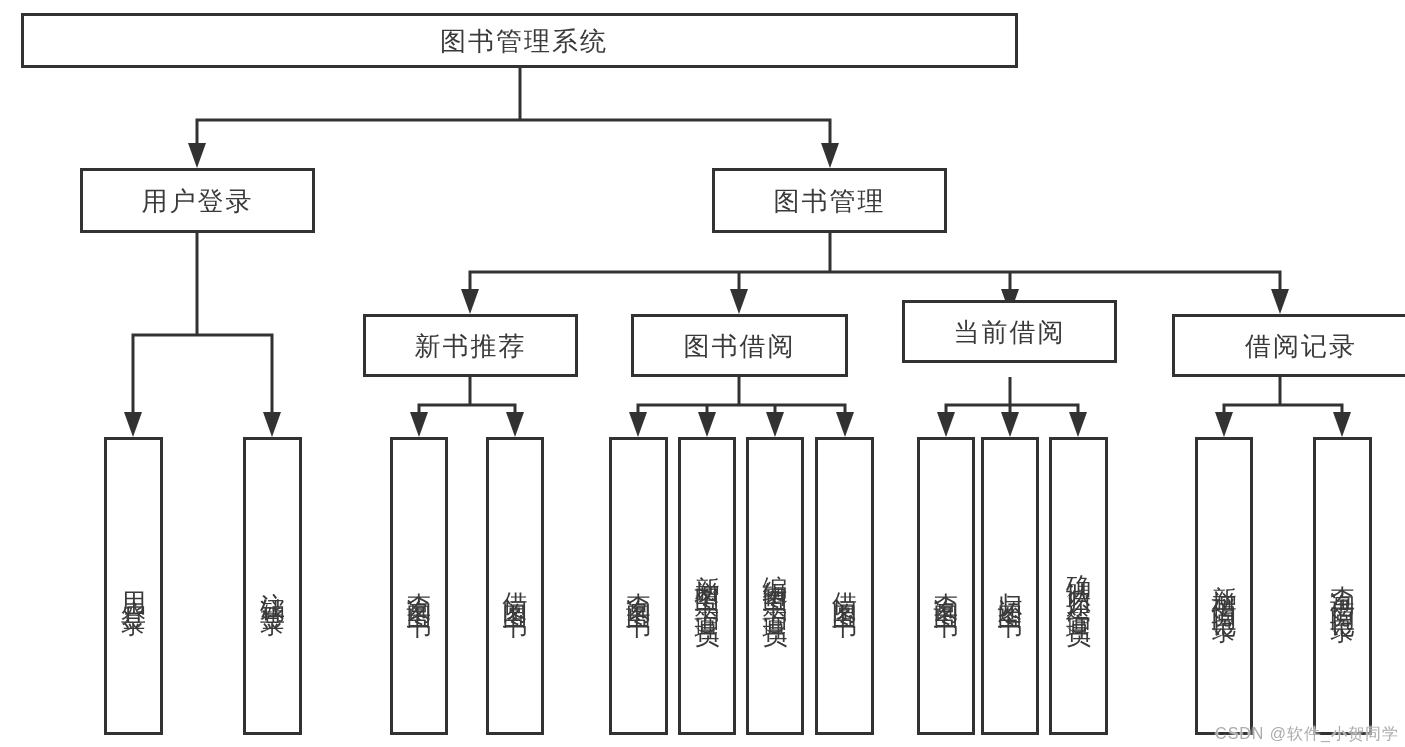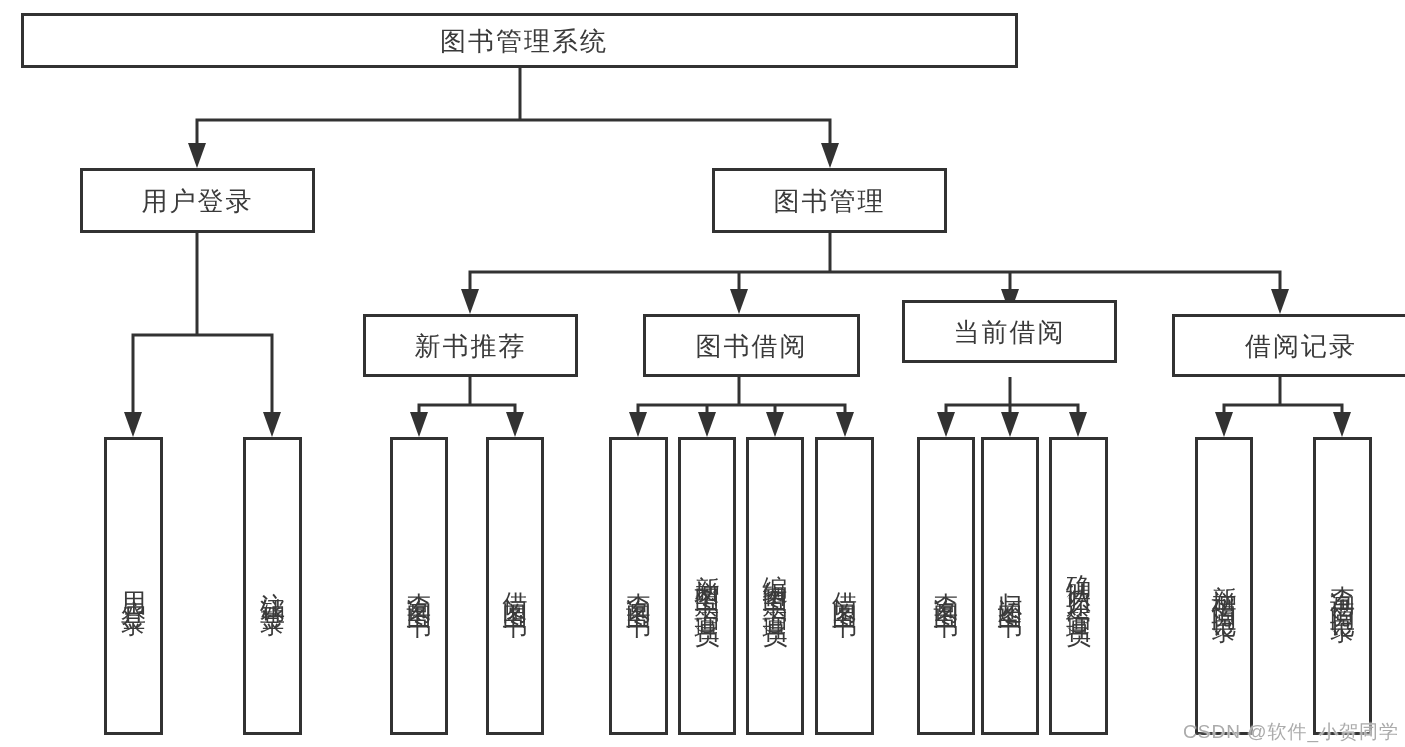--- a/index.html
+++ b/index.html
@@ -47,21 +47,21 @@
     writing-mode: vertical-rl;
     text-orientation: mixed;
     font-size: 25px;
     letter-spacing: 7px;
     white-space: normal;
   }
   .watermark {
     position: absolute;
     right: 6px;
     bottom: 2px;
-    font-size: 19px;
+    font-size: 16px;
     letter-spacing: 1px;
     color: var(--watermark);
     text-shadow: 0 0 2px #fff, 0 0 2px #fff;
     z-index: 5;
     white-space: nowrap;
   }
 </style>
 </head>
 <body>
 
@@ -134,21 +134,21 @@
   <div class="node" style="left:80px; top:168px; width:235px; height:65px;">
     <span class="label">用户登录</span>
   </div>
   <div class="node" style="left:363px; top:314px; width:215px; height:63px;">
     <span class="label">新书推荐</span>
   </div>
 
   <div class="node" style="left:712px; top:168px; width:235px; height:65px;">
     <span class="label">图书管理</span>
   </div>
-  <div class="node" style="left:631px; top:314px; width:217px; height:63px;margin-left:12px;">
+  <div class="node" style="left:631px; top:314px; width:217px; height:63px;">
     <span class="label">图书借阅</span>
   </div>
   <div class="node" style="left:902px; top:300px; width:215px; height:63px;">
     <span class="label">当前借阅</span>
   </div>
   <div class="node" style="left:1172px; top:314px; width:258px; height:63px;">
     <span class="label">借阅记录</span>
   </div>
 
   <div class="node leaf" style="left:104px; top:437px; width:59px; height:298px;">

